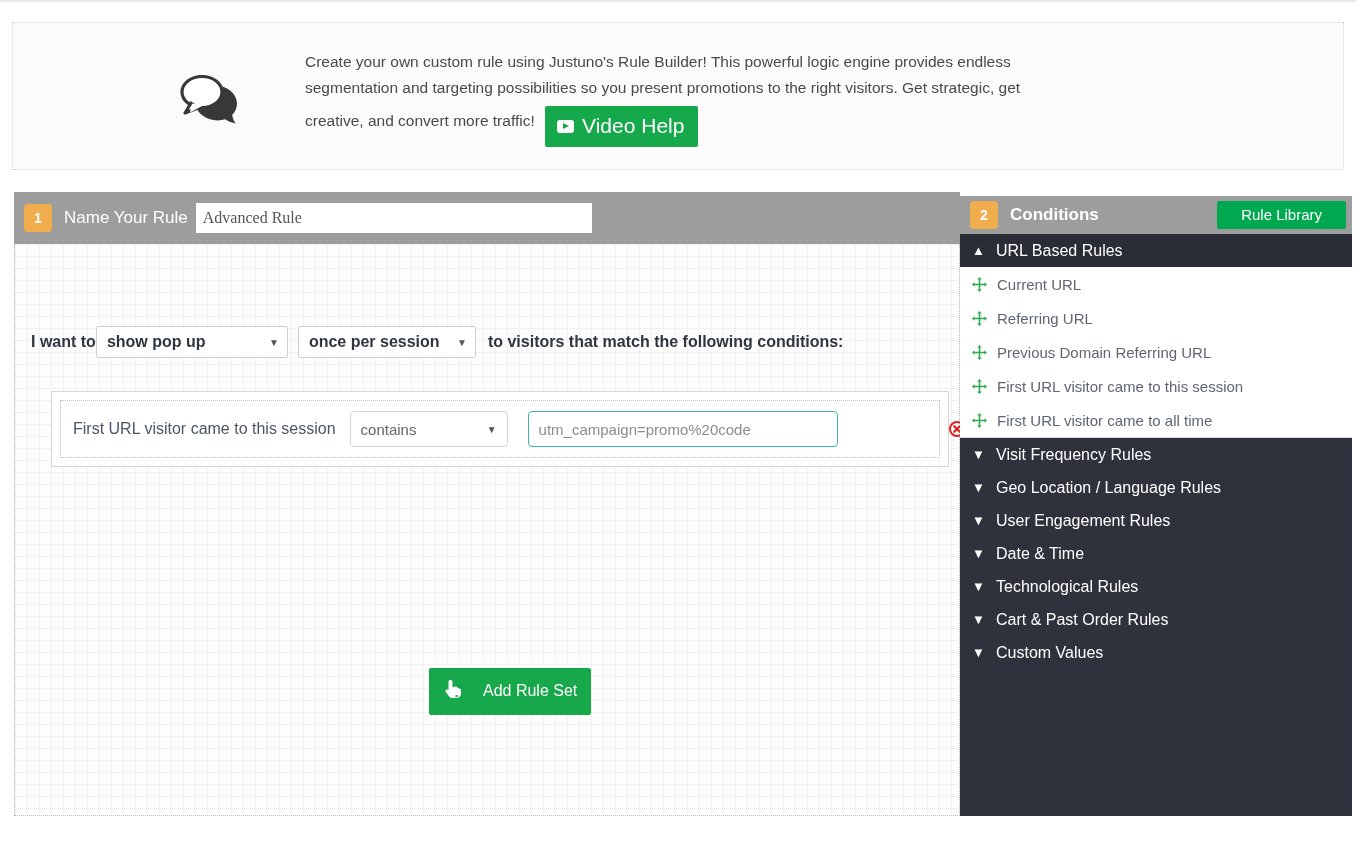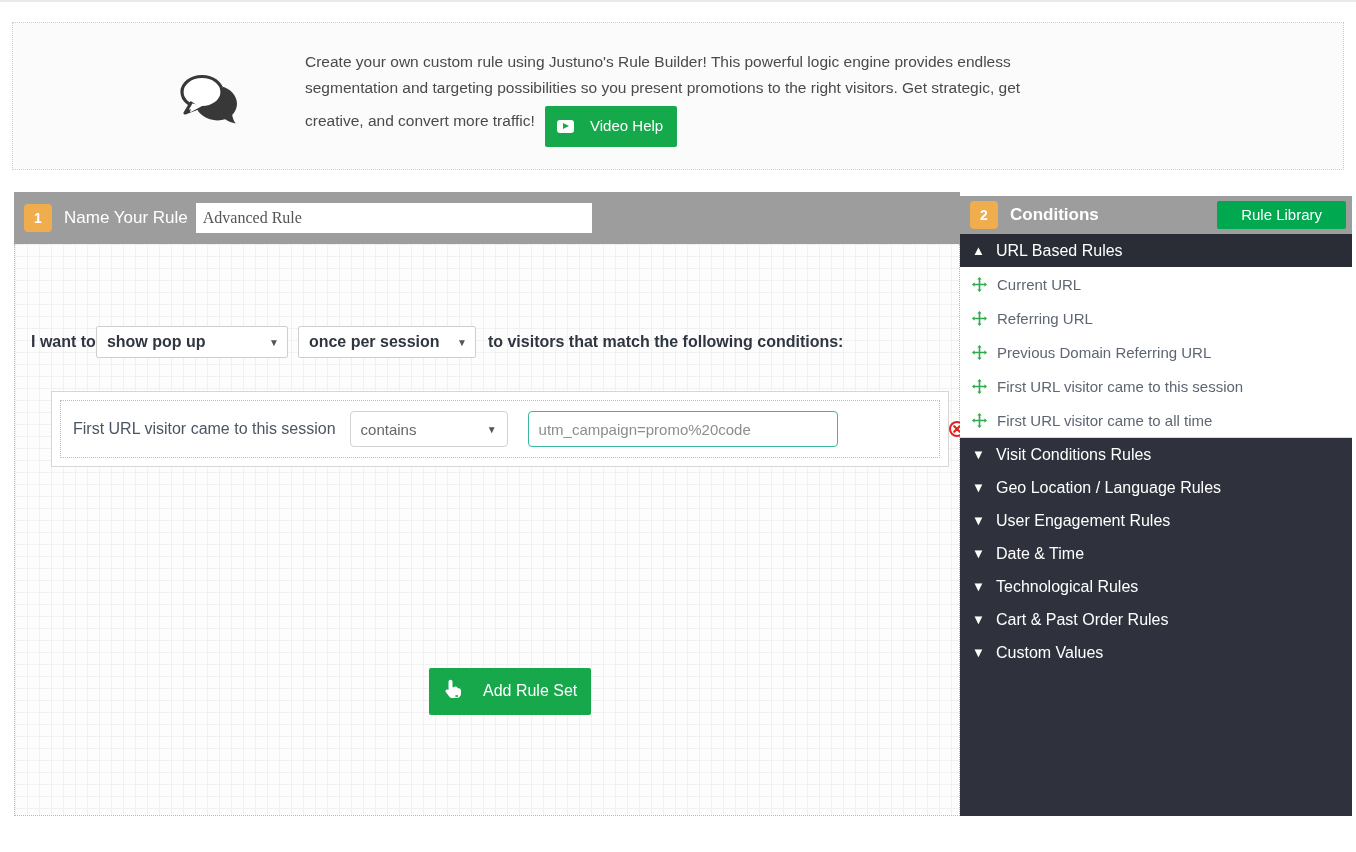--- a/index.html
+++ b/index.html
@@ -42,24 +42,24 @@
     left: 292px; top: 26px;
     width: 900px;
     font-size: 15.5px;
     line-height: 26px;
     color: #4a4a4a;
   }
   .info-text .line { display: block; }
   .video-help {
     display: inline-flex;
     align-items: center;
-    gap: 16px;
+    gap: 8px;
     background: #16a94c;
     color: #ffffff;
-    font-size: 15px;
+    font-size: 21px;
     padding: 7px 14px 8px 12px;
     border-radius: 2px;
     margin-left: 6px;
     vertical-align: middle;
     position: relative;
     top: 5px;
     cursor: pointer;
   }
   .yt-badge {
     display: inline-block;
@@ -447,21 +447,21 @@
             <svg width="15" height="15" viewBox="0 0 15 15">
                 <path d="M7.5 0l2.2 2.5H8.3v4.2h4.2V5.3L15 7.5l-2.5 2.2V8.3H8.3v4.2h1.4L7.5 15l-2.2-2.5h1.4V8.3H2.5v1.4L0 7.5l2.5-2.2v1.4h4.2V2.5H5.3z" fill="#2fa84f"></path>
               </svg>
           </span>
           <span>First URL visitor came to all time</span>
         </div>
       </div>
 
       <div class="cat-header cat-row">
         <span class="chev">▼</span>
-        <span>Visit Conditions Rules</span>
+        <span>Visit Frequency Rules</span>
       </div>
       <div class="cat-header cat-row">
         <span class="chev">▼</span>
         <span>Geo Location / Language Rules</span>
       </div>
       <div class="cat-header cat-row">
         <span class="chev">▼</span>
         <span>User Engagement Rules</span>
       </div>
       <div class="cat-header cat-row">

